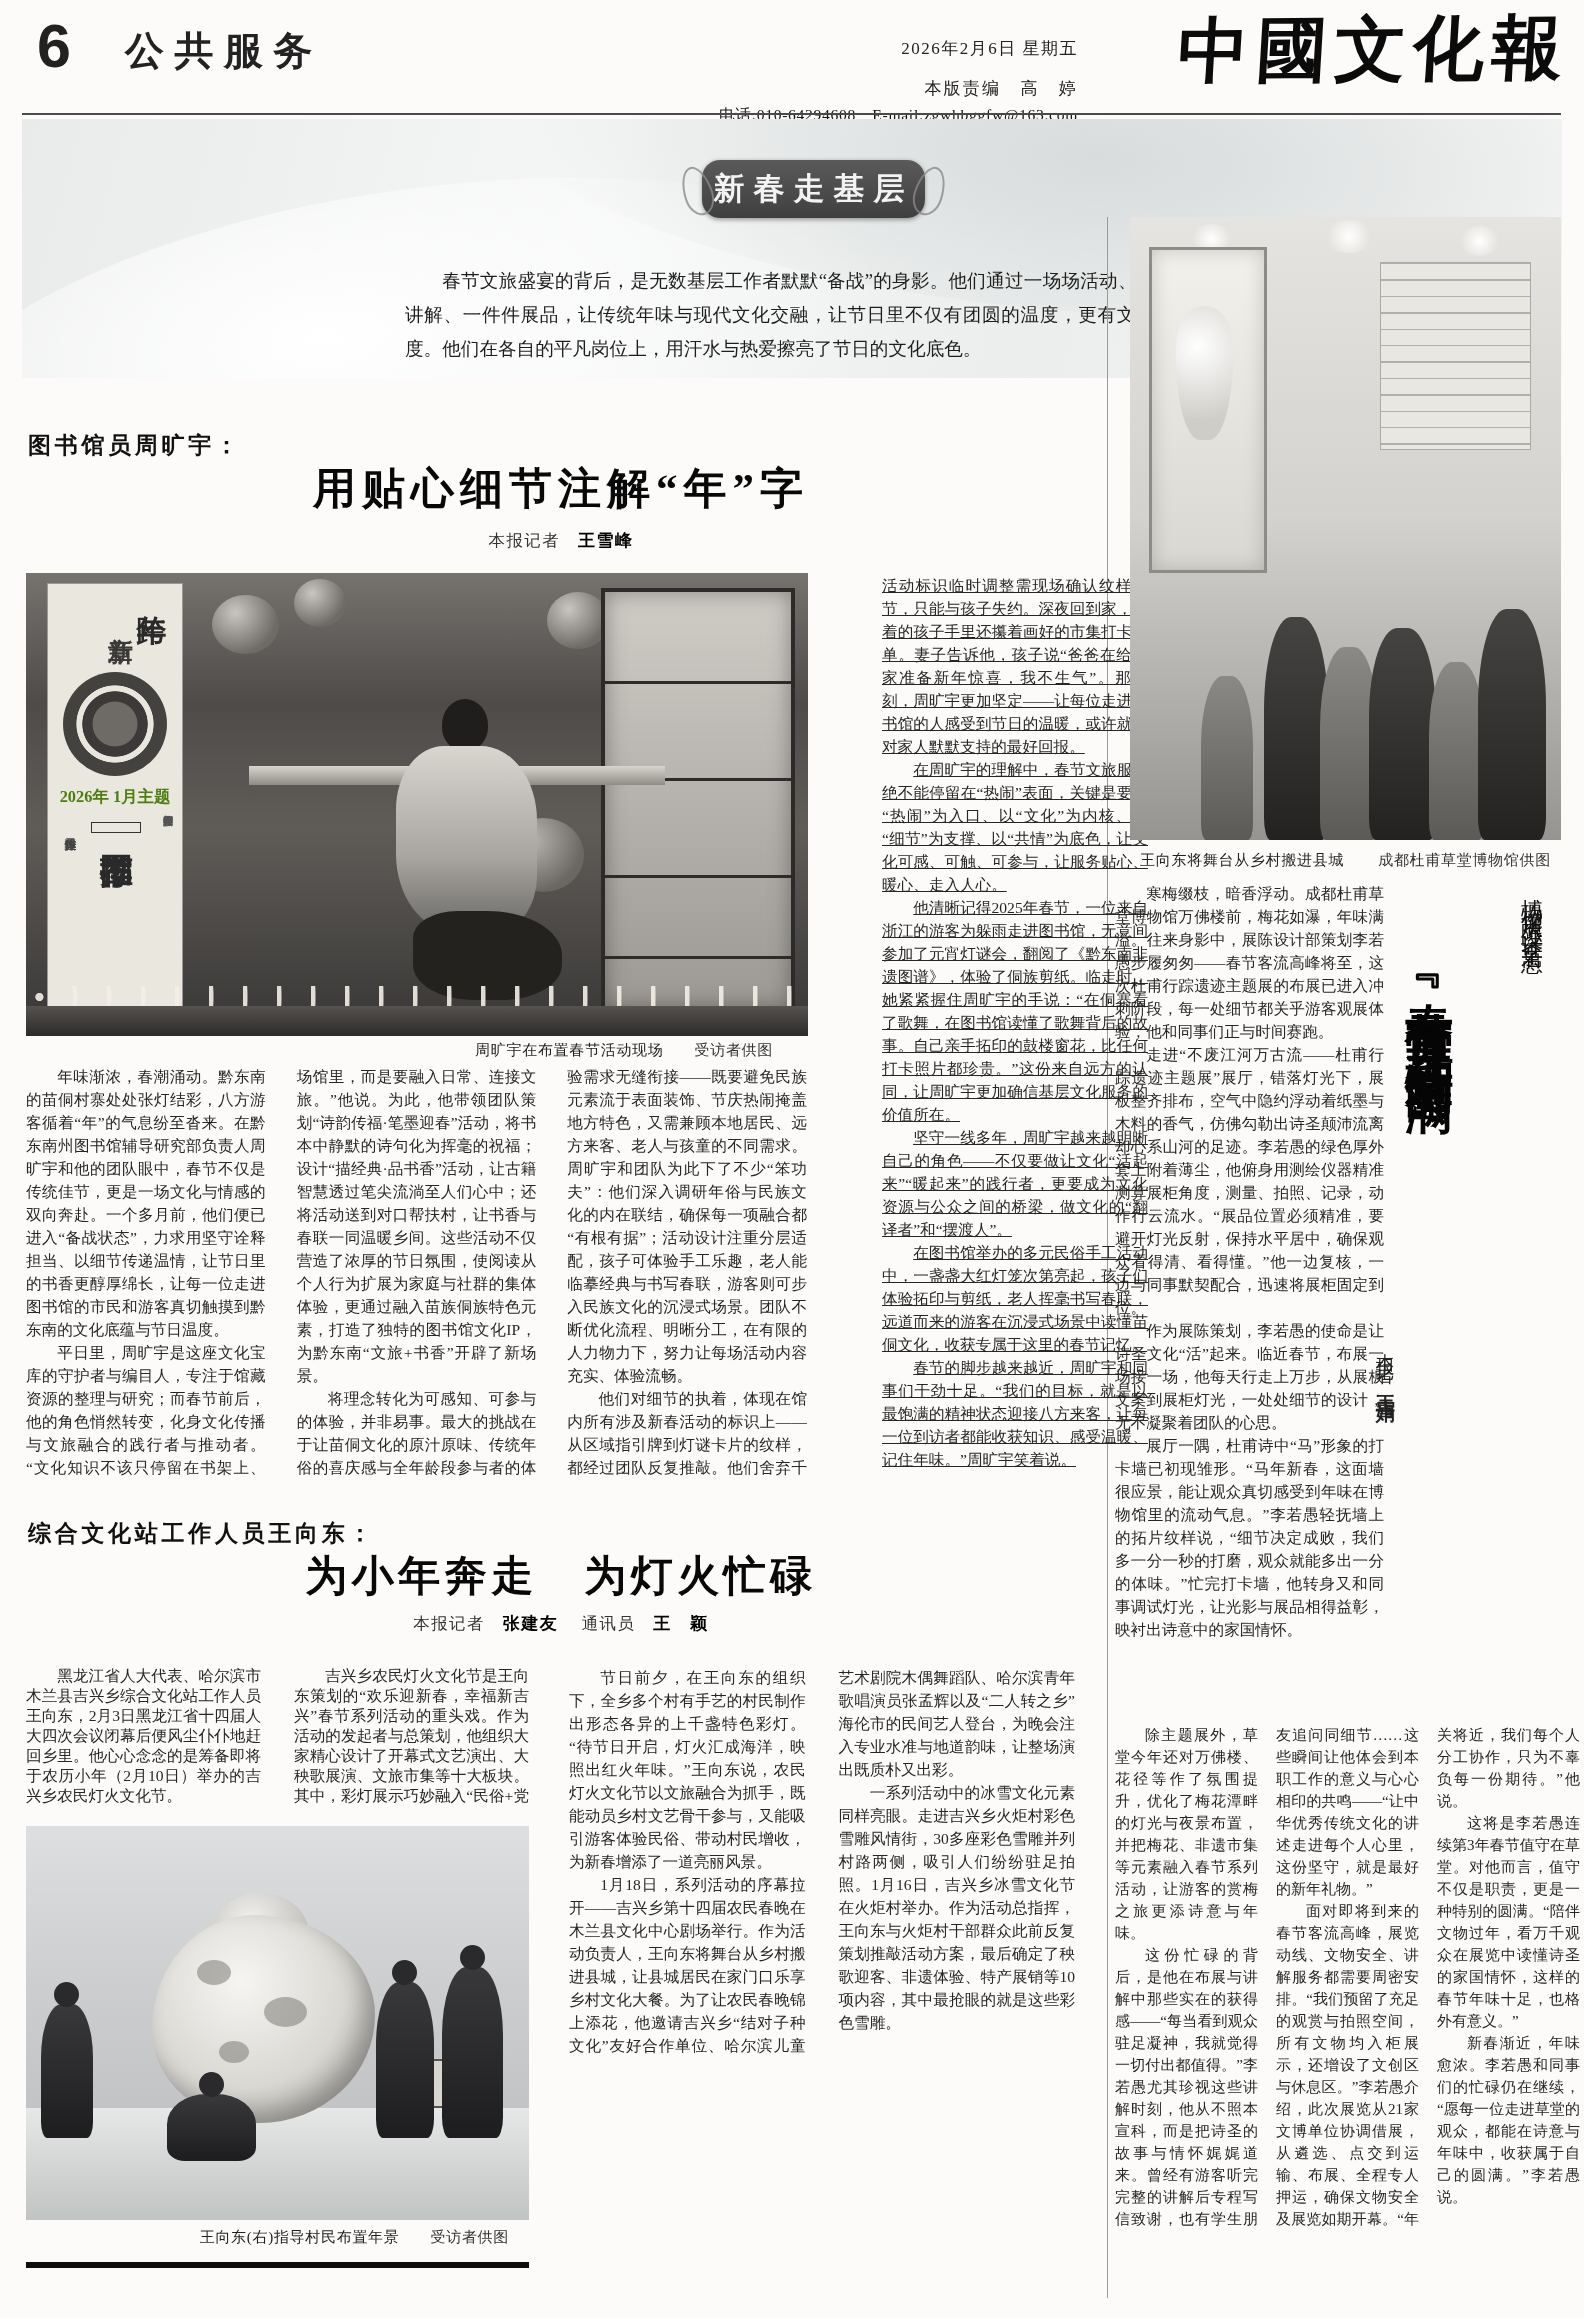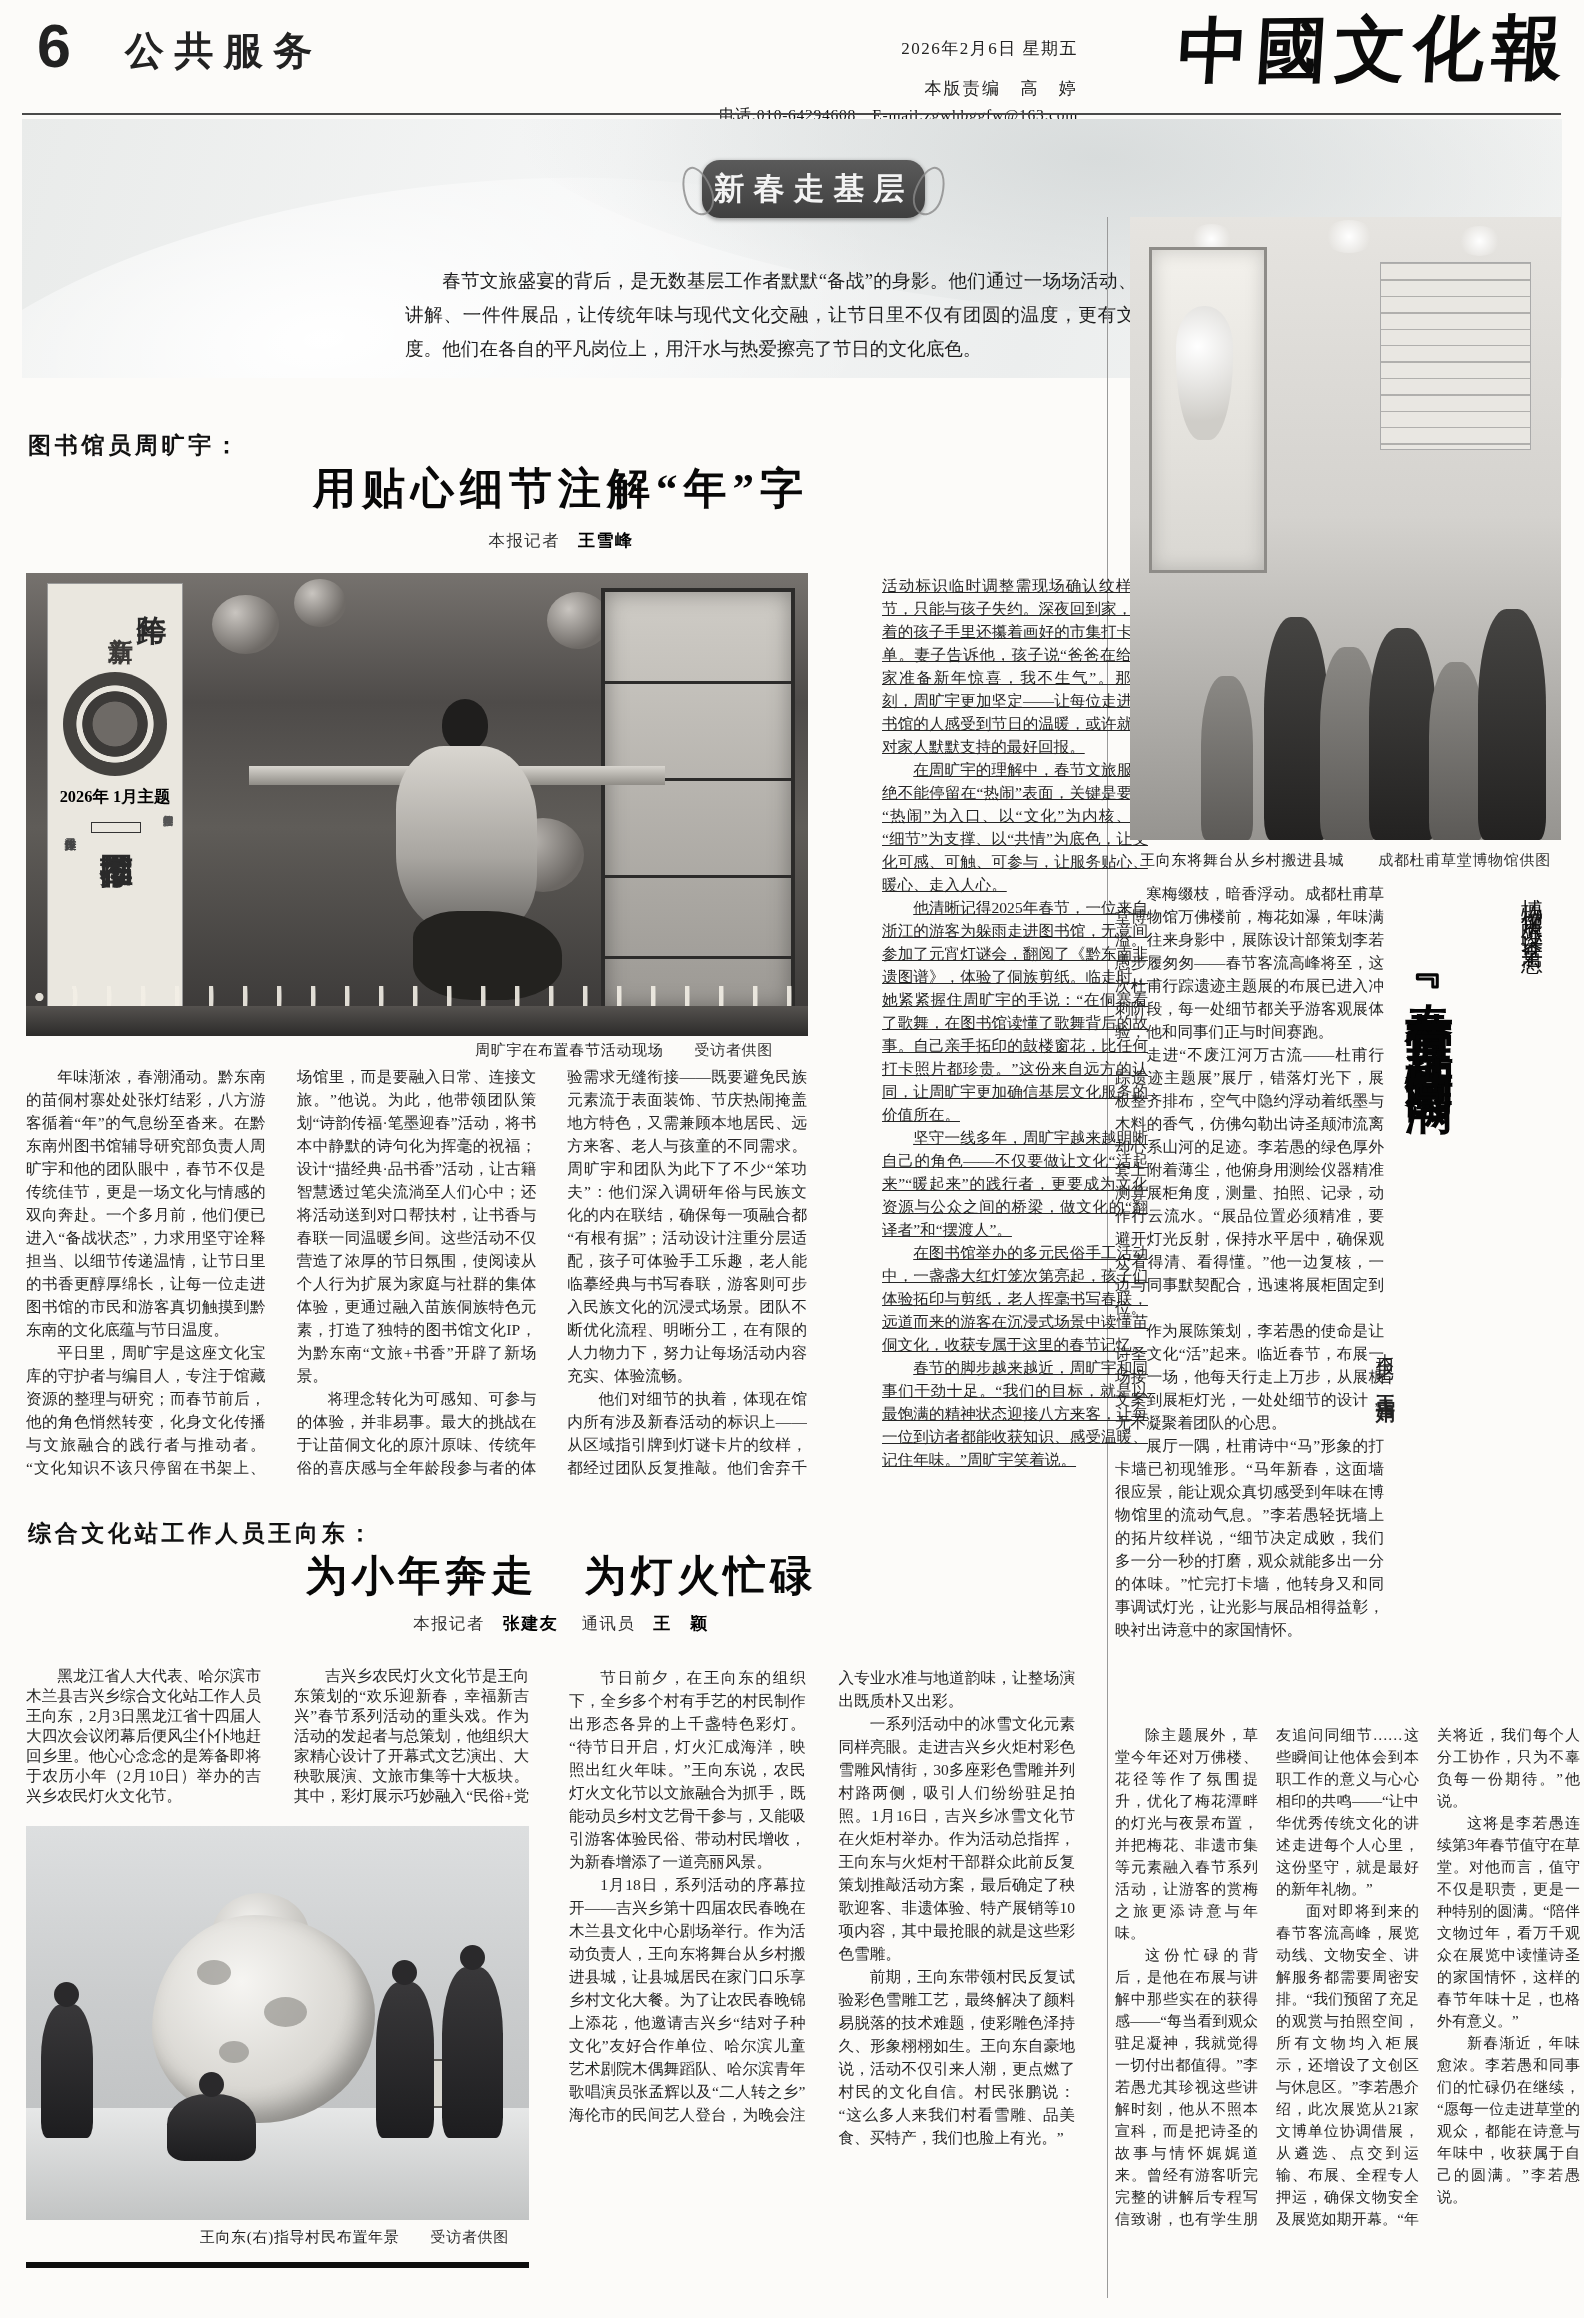--- a/index.html
+++ b/index.html
@@ -127,21 +127,21 @@
   <div class="abs headline" style="left:22px;top:460px;width:1078px;font-size:43px;letter-spacing:6px;">用贴心细节注解“年”字</div>
   <div class="abs byline" style="left:22px;top:529px;width:1078px;">
     <span>本报记者</span>　<b>王雪峰</b>
   </div>
 
   <div class="photo photo1" style="left:26px;top:573px;width:782px;height:463px;">
     <div class="ph-el p1-poster">
       <span class="vtxt" style="right:10.4px;top:7.4px;font-size:30px;font-weight:700;">跨年</span>
       <span class="vtxt" style="right:45px;top:34px;font-size:25px;font-weight:700;color:#3c3a38;">新章</span>
       <div class="p1-cut"></div>
-      <span style="position:absolute;left:9px;top:202px;width:116px;font-size:16.4px;font-weight:700;text-align:center;color:#000000;">2026年 1月主题</span>
+      <span style="position:absolute;left:9px;top:202px;width:116px;font-size:16.4px;font-weight:700;text-align:center;color:#4d7c0f;">2026年 1月主题</span>
       <span class="vtxt" style="left:43px;top:238px;font-size:33px;font-weight:900;border:1.5px solid #333;padding:4.5px 1.5px;">图书推荐</span>
       <span class="vtxt" style="left:13.4px;top:245px;font-size:12px;color:#444;">经典重译佳作云集</span>
       <span class="vtxt" style="right:7.4px;top:223px;font-size:10.4px;color:#555;">伴你在字里行间迎接新岁</span>
     </div>
     <div class="ph-el p1-lant" style="left:186px;top:22px;width:67px;height:59px;"></div>
     <div class="ph-el p1-lant" style="left:268px;top:6px;width:52px;height:48px;"></div>
     <div class="ph-el p1-lant" style="left:521px;top:19.3px;width:62px;height:57px;"></div>
     <div class="ph-el p1-lant" style="left:476px;top:245px;width:82px;height:74px;opacity:.85;"></div>
     <div class="ph-el p1-cab">
       <i style="top:89px;"></i>
@@ -251,17 +251,16 @@
   </div>
   <div class="abs caption" style="left:26px;top:2228px;width:483px;text-align:right;">
     <span>王向东(右)指导村民布置年景</span><span class="credit">受访者供图</span>
   </div>
   <div class="photo-bottom-bar"></div>
 
   <div class="abs bodytext cols2" style="left:569px;top:1666px;width:506px;height:632px;">
       <p>节日前夕，在王向东的组织下，全乡多个村有手艺的村民制作出形态各异的上千盏特色彩灯。“待节日开启，灯火汇成海洋，映照出红火年味。”王向东说，农民灯火文化节以文旅融合为抓手，既能动员乡村文艺骨干参与，又能吸引游客体验民俗、带动村民增收，为新春增添了一道亮丽风景。</p>
       <p>1月18日，系列活动的序幕拉开——吉兴乡第十四届农民春晚在木兰县文化中心剧场举行。作为活动负责人，王向东将舞台从乡村搬进县城，让县城居民在家门口乐享乡村文化大餐。为了让农民春晚锦上添花，他邀请吉兴乡“结对子种文化”友好合作单位、哈尔滨儿童艺术剧院木偶舞蹈队、哈尔滨青年歌唱演员张孟辉以及“二人转之乡”海伦市的民间艺人登台，为晚会注入专业水准与地道韵味，让整场演出既质朴又出彩。</p>
       <p>一系列活动中的冰雪文化元素同样亮眼。走进吉兴乡火炬村彩色雪雕风情街，30多座彩色雪雕并列村路两侧，吸引人们纷纷驻足拍照。1月16日，吉兴乡冰雪文化节在火炬村举办。作为活动总指挥，王向东与火炬村干部群众此前反复策划推敲活动方案，最后确定了秧歌迎客、非遗体验、特产展销等10项内容，其中最抢眼的就是这些彩色雪雕。</p>
-      <p>前期，王向东带领村民反复试验彩色雪雕工艺，最终解决了颜料易脱落的技术难题，使彩雕色泽持久、形象栩栩如生。王向东自豪地说，活动不仅引来人潮，更点燃了村民的文化自信。村民张鹏说：“这么多人来我们村看雪雕、品美食、买特产，我们也脸上有光。”</p>
     </div>
 
 </div>
 
 
 </body></html>

